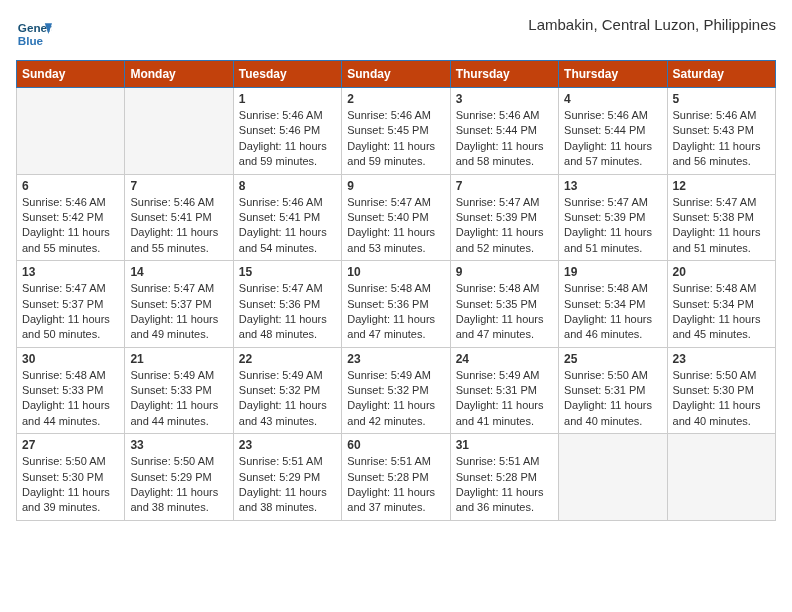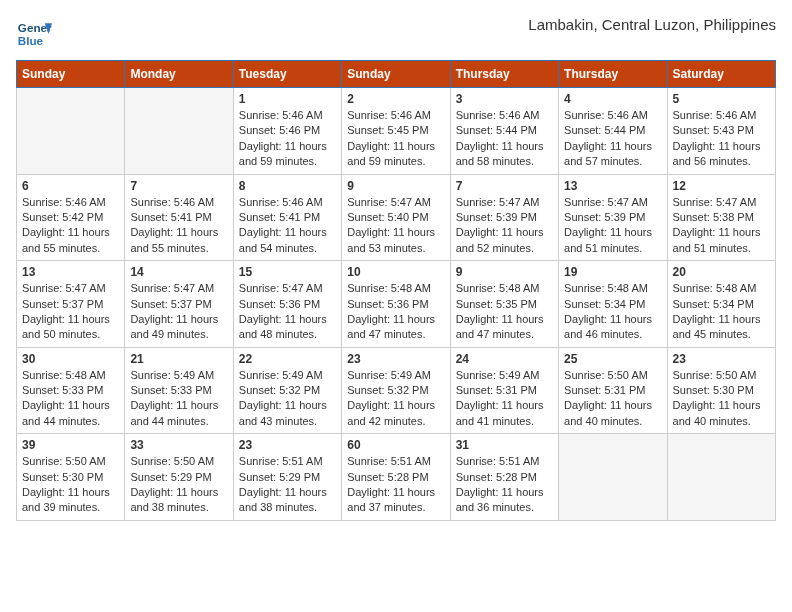--- a/index.html
+++ b/index.html
@@ -219,21 +219,21 @@
           <span class="day-num">25</span>
           <div class="day-info">Sunrise: 5:50 AM<br>Sunset: 5:31 PM<br>Daylight: 11 hours and 40 minutes.</div>
         </td>
         <td>
           <span class="day-num">23</span>
           <div class="day-info">Sunrise: 5:50 AM<br>Sunset: 5:30 PM<br>Daylight: 11 hours and 40 minutes.</div>
         </td>
       </tr>
       <tr>
         <td>
-          <span class="day-num">39</span>
+          <span class="day-num">27</span>
           <div class="day-info">Sunrise: 5:50 AM<br>Sunset: 5:30 PM<br>Daylight: 11 hours and 39 minutes.</div>
         </td>
         <td>
           <span class="day-num">33</span>
           <div class="day-info">Sunrise: 5:50 AM<br>Sunset: 5:29 PM<br>Daylight: 11 hours and 38 minutes.</div>
         </td>
         <td>
           <span class="day-num">23</span>
           <div class="day-info">Sunrise: 5:51 AM<br>Sunset: 5:29 PM<br>Daylight: 11 hours and 38 minutes.</div>
         </td>

